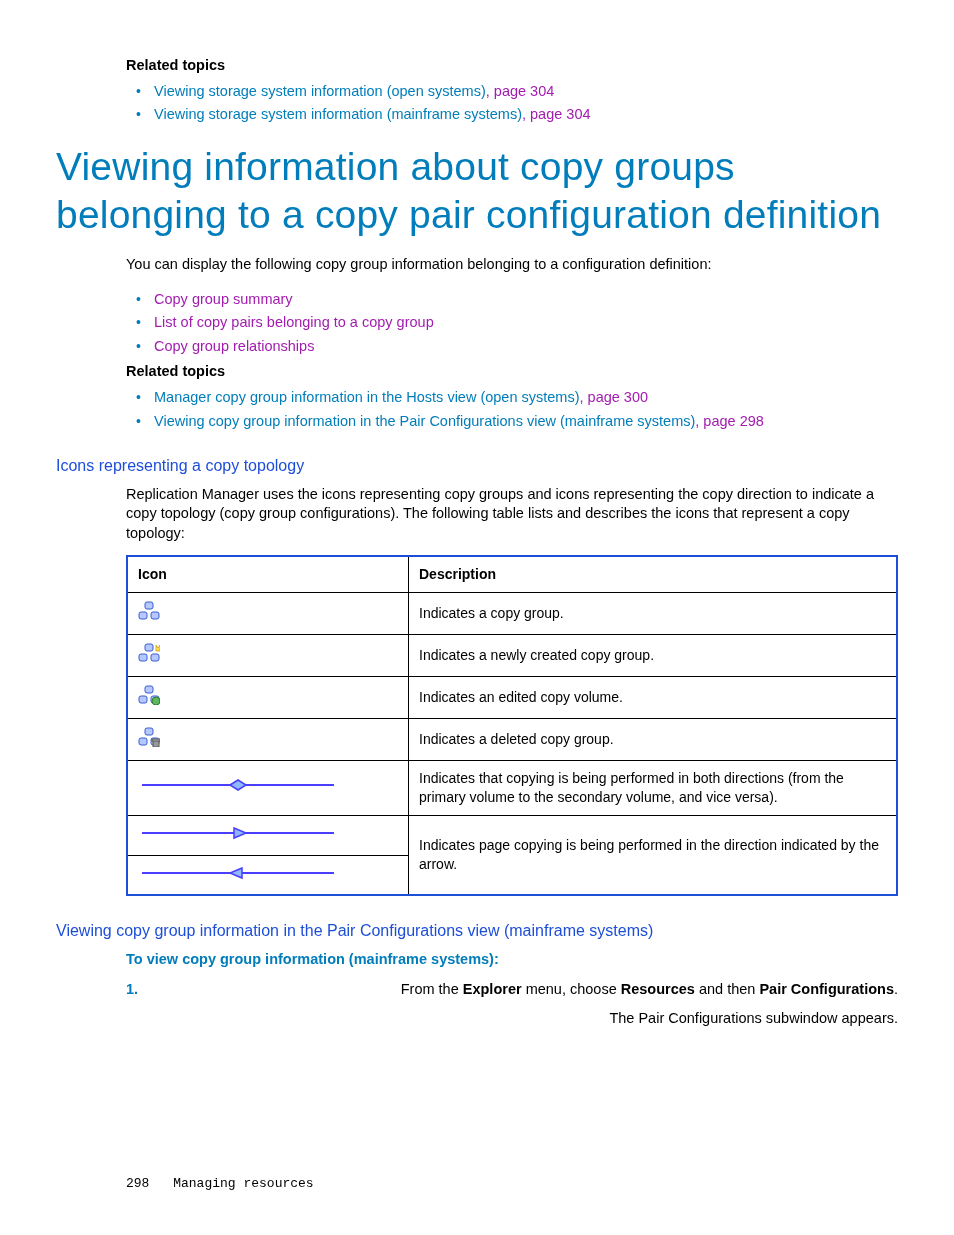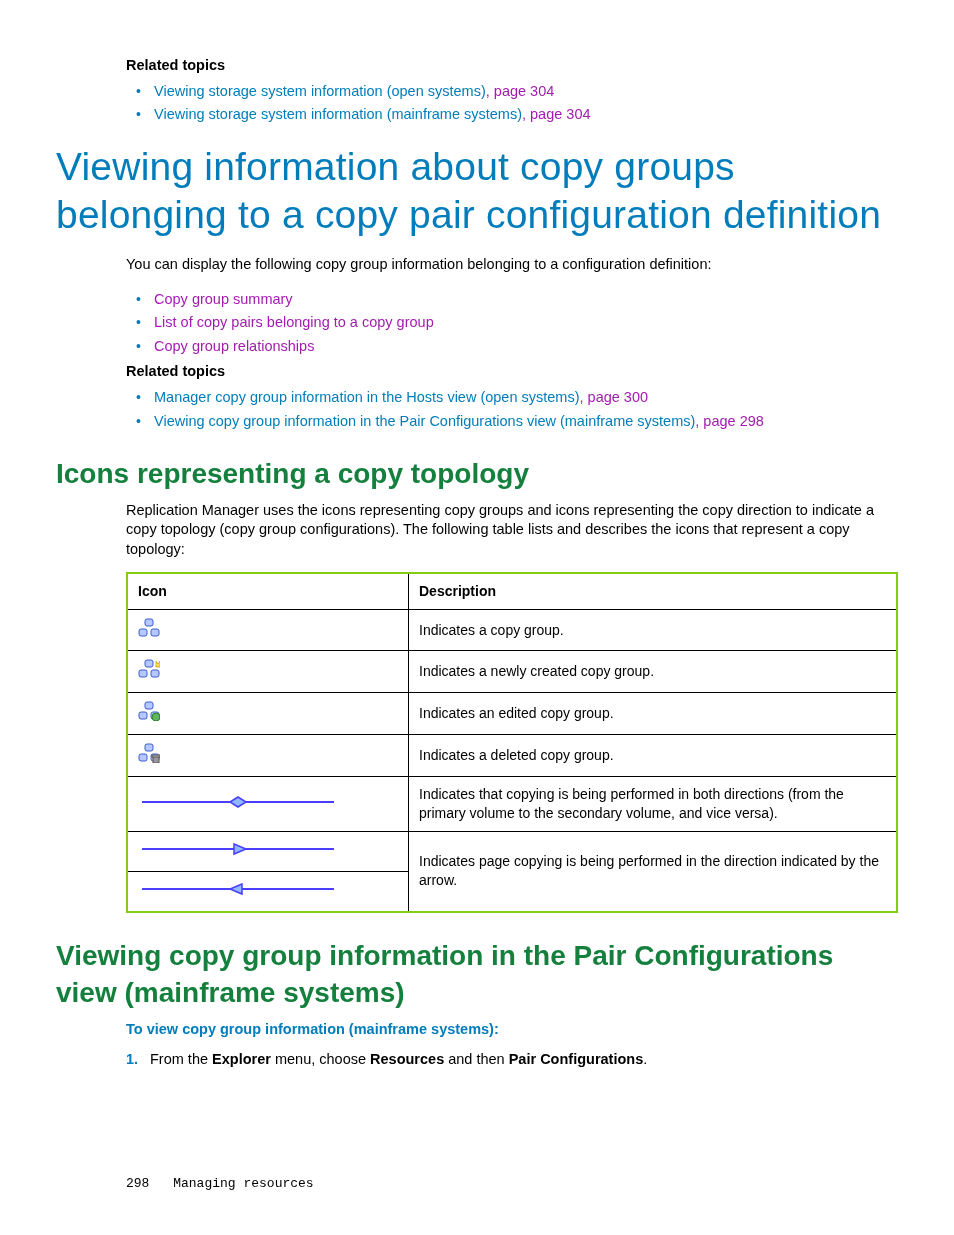--- a/index.html
+++ b/index.html
@@ -21,23 +21,23 @@
     font-family:"Trebuchet MS","Segoe UI",Arial,sans-serif;
     font-weight:300;
     color:#007dba;
     font-size:39px;
     margin:18px 0 10px 0;
     letter-spacing:0.2px;
     line-height:1.25;
   }
   h2{
     font-family:"Trebuchet MS","Segoe UI",Arial,sans-serif;
-    font-weight:700;
-    color:#15803d;
-    font-size:28px;
+    font-weight:400;
+    color:#1d4ed8;
+    font-size:16px;
     margin:24px 0 8px 0;
   }
   .bold-sub{
     font-weight:bold;
     margin:4px 0 6px 0;
   }
   ul.bullets{
     list-style:none;
     padding:0;
     margin:6px 0 6px 0;
@@ -65,27 +65,27 @@
   .step{
     display:flex;
     margin:6px 0 4px 0;
   }
   .step-num{
     color:#007dba;
     font-weight:bold;
     width:24px;
     flex:0 0 24px;
   }
-  .step-body{flex:1;}
+  .step-body{flex:1;text-align:right;}
   .step-result{margin:8px 0 0 24px;}
   table.icon-table{
     border-collapse:collapse;
     width:100%;
     margin:12px 0 8px 0;
-    border:2px solid #84cc16;
+    border:2px solid #1d4ed8;
   }
   table.icon-table th,table.icon-table td{
     border:1px solid #000;
     padding:8px 10px;
     text-align:left;
     vertical-align:middle;
     font-size:14px;
   }
   table.icon-table th{
     font-weight:bold;
@@ -190,21 +190,21 @@
         <td class="icon-cell">
           <span class="icon-svg">
             <svg width="22" height="20">
               <rect x="7" y="1" width="8" height="7" rx="2" fill="#b6c8ff" stroke="#3a5fcf"></rect>
               <rect x="1" y="11" width="8" height="7" rx="2" fill="#b6c8ff" stroke="#3a5fcf"></rect>
               <rect x="13" y="11" width="8" height="7" rx="2" fill="#b6c8ff" stroke="#3a5fcf"></rect>
               <circle cx="18" cy="16" r="4" fill="#5fb85f" stroke="#2e7d2e"></circle>
             </svg>
           </span>
         </td>
-        <td>Indicates an edited copy group.</td>
+        <td>Indicates an edited copy volume.</td>
       </tr>
       <tr>
         <td class="icon-cell">
           <span class="icon-svg">
             <svg width="22" height="20">
               <rect x="7" y="1" width="8" height="7" rx="2" fill="#b6c8ff" stroke="#3a5fcf"></rect>
               <rect x="1" y="11" width="8" height="7" rx="2" fill="#b6c8ff" stroke="#3a5fcf"></rect>
               <rect x="13" y="11" width="8" height="7" rx="2" fill="#b6c8ff" stroke="#3a5fcf"></rect>
               <rect x="15" y="13" width="6" height="7" fill="#999" stroke="#555"></rect>
               <rect x="14" y="12" width="8" height="2" fill="#bbb" stroke="#555"></rect>
@@ -250,20 +250,21 @@
 </div>
 
 <h2>Viewing copy group information in the Pair Configurations view (mainframe systems)</h2>
 
 <div class="indent">
   <div class="proc-hdr">To view copy group information (mainframe systems):</div>
   <div class="step">
     <div class="step-num">1.</div>
     <div class="step-body">
       <span>From the </span><b>Explorer</b><span> menu, choose </span><b>Resources</b><span> and then </span><b>Pair Configurations</b><span>.</span>
+      <div class="step-result" style="margin-left:0;margin-top:10px;">The Pair Configurations subwindow appears.</div>
     </div>
   </div>
 </div>
 
 <div class="footer">
   <span class="pg">298</span>
   <span>Managing resources</span>
 </div>
 
 </body></html>

